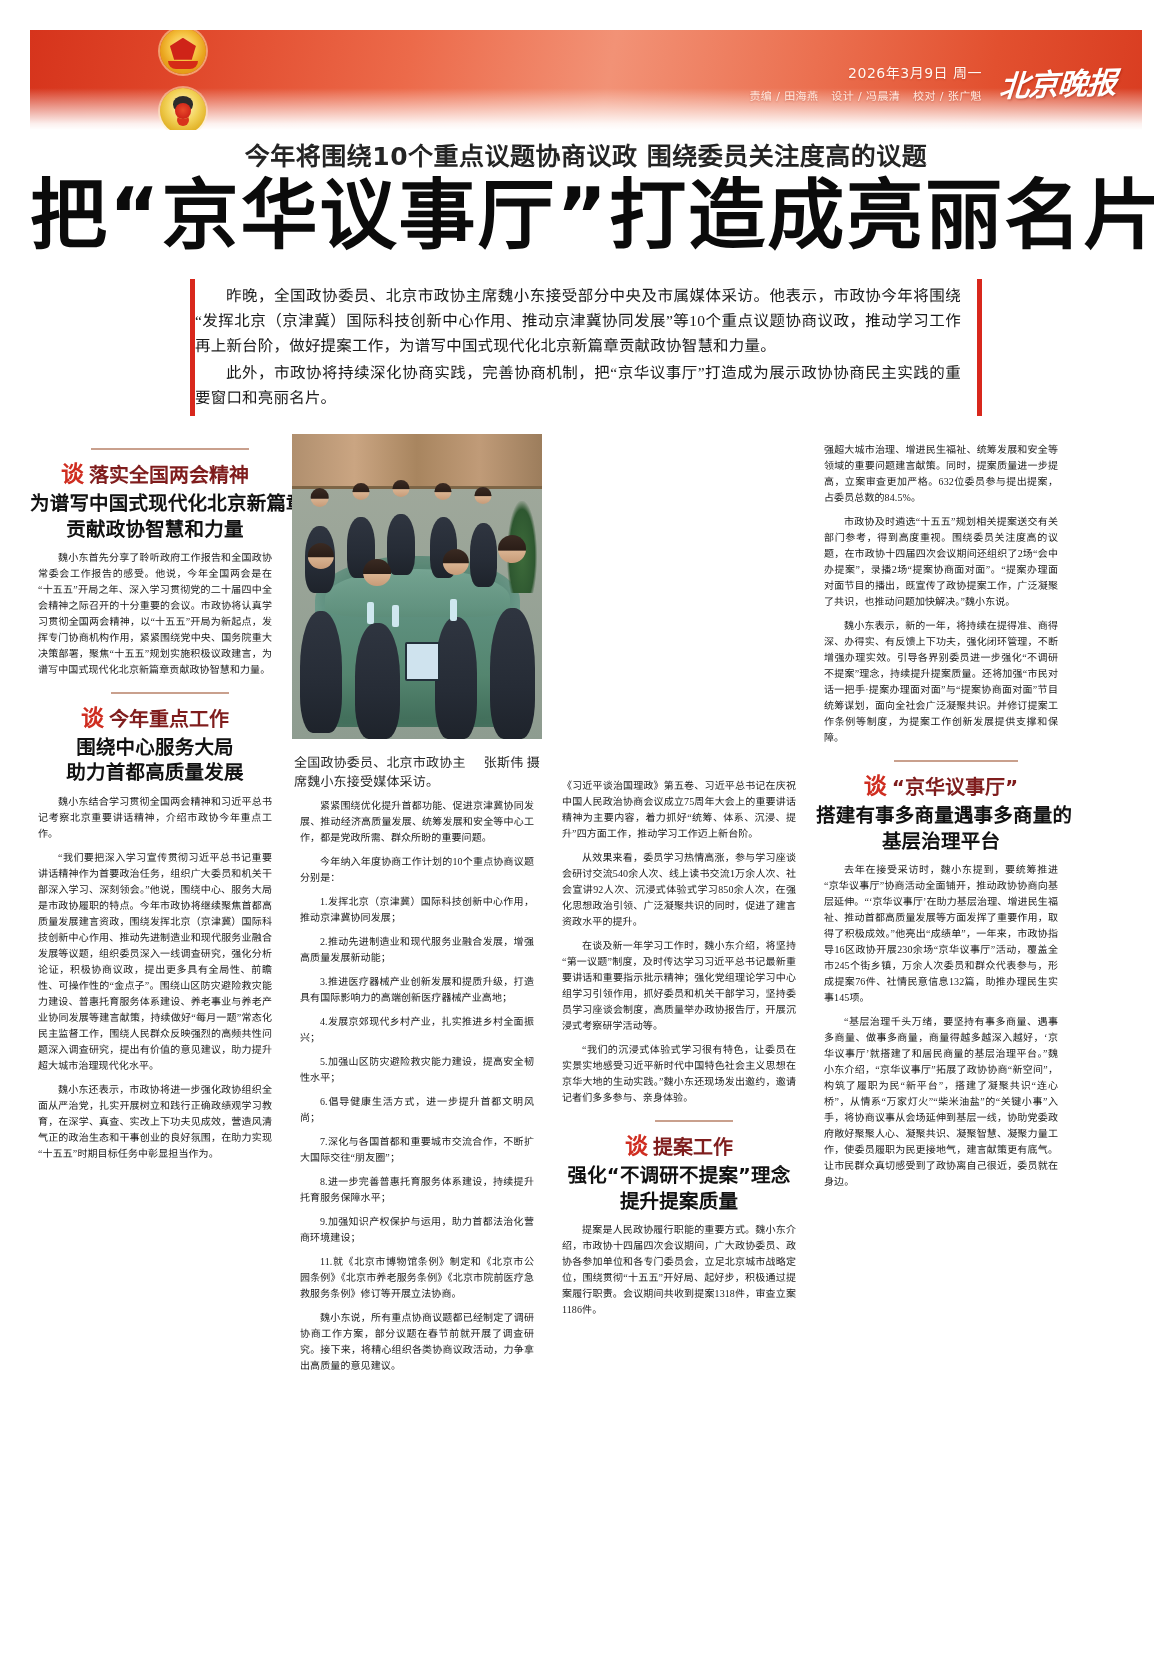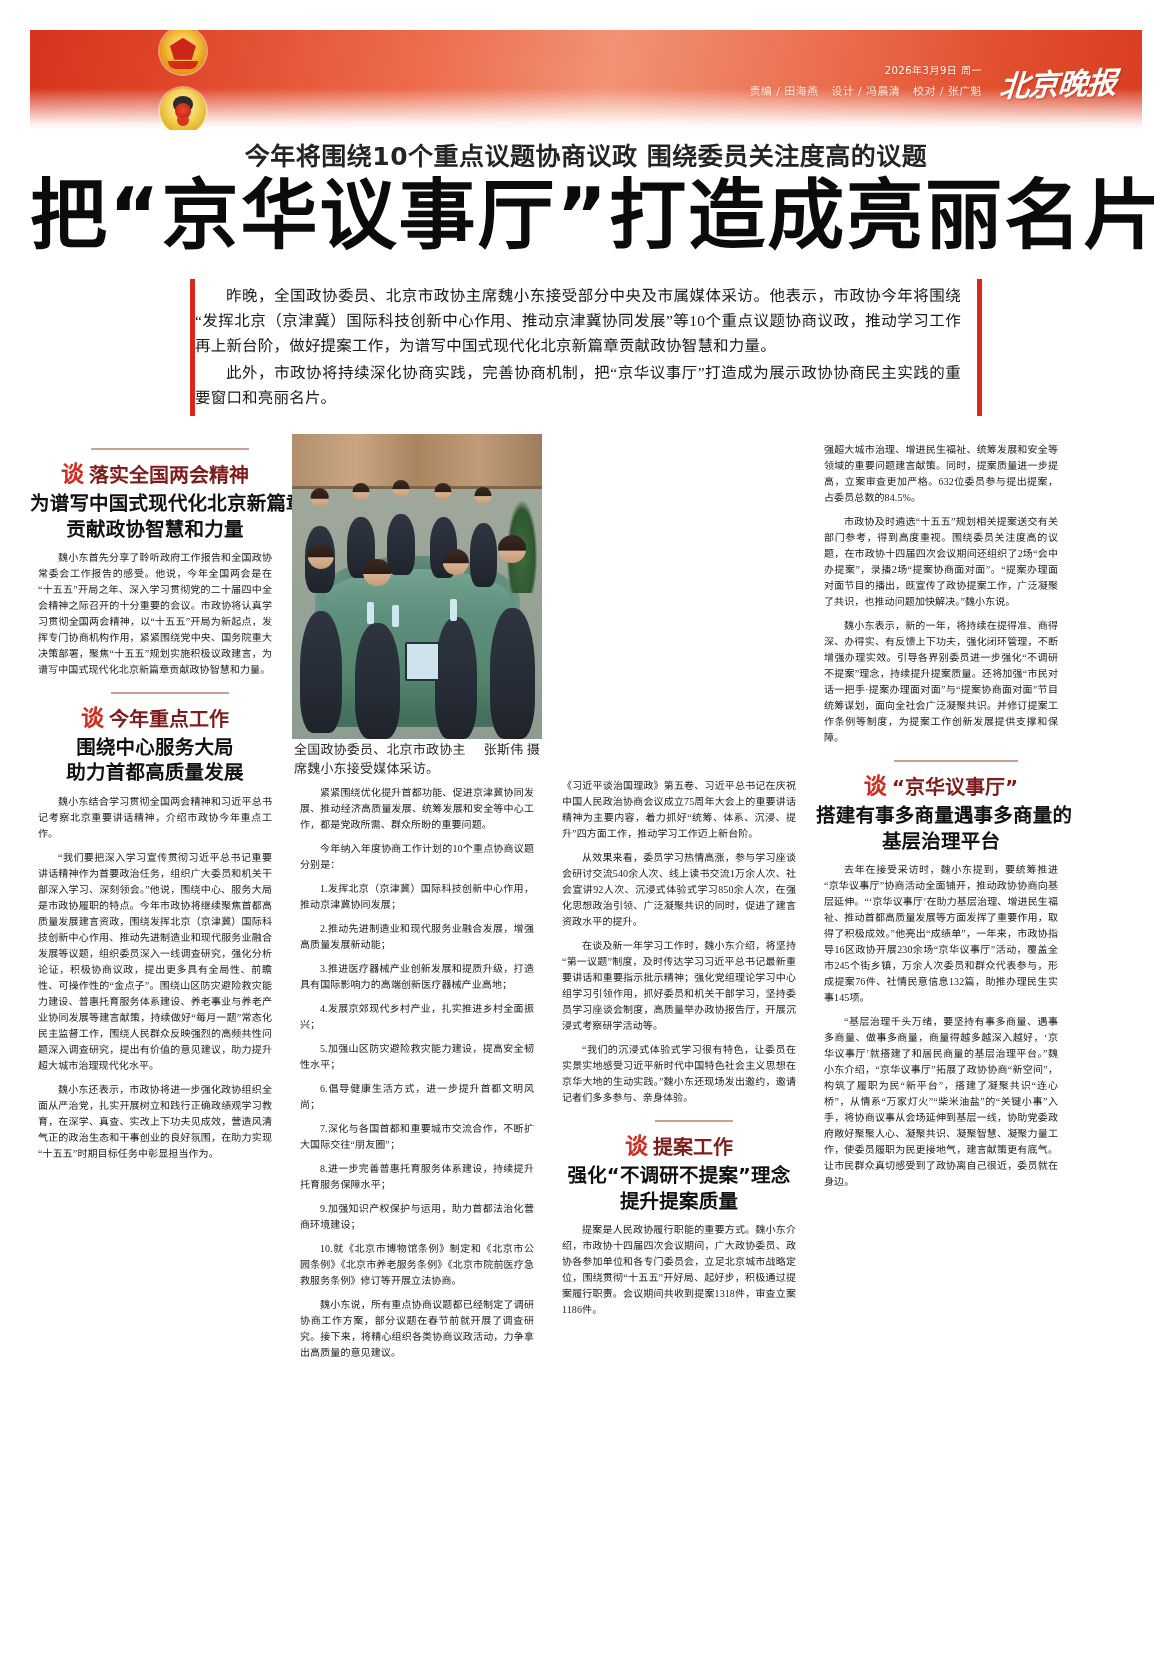--- a/index.html
+++ b/index.html
@@ -64,21 +64,21 @@
   .mh-title{
     font-family:"DejaVu Sans","Liberation Sans",sans-serif;
     font-size:33px; font-weight:700; color:#fff; letter-spacing:1px;
     text-shadow:0 1px 3px rgba(150,30,0,.35);
     margin-left:6px;
   }
   .mh-right{ margin-left:auto; display:flex; align-items:flex-start; gap:18px; padding-right:26px; z-index:2; }
   .mh-meta{ text-align:right; padding-top:6px; }
   .mh-date{
     font-family:"DejaVu Sans","Liberation Sans",sans-serif;
-    font-size:10px; color:#fff7f2; letter-spacing:.5px; margin-bottom:5px;
+    font-size:14px; color:#fff7f2; letter-spacing:.5px; margin-bottom:5px;
     text-shadow:0 1px 2px rgba(150,30,0,.3);
   }
   .mh-credits{
     font-family:"DejaVu Sans","Liberation Sans",sans-serif;
     font-size:11px; color:#ffe9e0; letter-spacing:.4px;
     text-shadow:0 1px 2px rgba(150,30,0,.3);
   }
   .mh-credits span{ margin-left:9px; }
   .mh-credits span:first-child{ margin-left:0; }
   .nameplate{
@@ -198,21 +198,21 @@
     background:radial-gradient(ellipse at 50% 60%,#3d6b3a 0%,#2e5730 60%,rgba(46,87,48,0) 72%);
   }
   .photo .screen{
     position:absolute; background:#cfe3ee; border:2px solid #23303a; border-radius:2px;
   }
   .photo .bottle{
     position:absolute; width:7px; height:22px; background:#cfe7ef; border-radius:2px;
   }
   .photo-caption{
     display:flex; justify-content:space-between; align-items:baseline;
-    font-size:13px; color:#2a2a2a; margin-top:0; padding:0 2px;
+    font-size:13px; color:#2a2a2a; margin-top:13px; padding:0 2px;
     letter-spacing:.2px;
   }
   .photo-caption .credit{ white-space:nowrap; padding-left:14px; }
 </style>
 </head>
 <body>
 
 <div class="masthead">
   <div class="mh-left">
     <div class="page-num">04</div>
@@ -322,21 +322,21 @@
     <p>今年纳入年度协商工作计划的10个重点协商议题分别是：</p>
     <p class="item">1.发挥北京（京津冀）国际科技创新中心作用，推动京津冀协同发展；</p>
     <p class="item">2.推动先进制造业和现代服务业融合发展，增强高质量发展新动能；</p>
     <p class="item">3.推进医疗器械产业创新发展和提质升级，打造具有国际影响力的高端创新医疗器械产业高地；</p>
     <p class="item">4.发展京郊现代乡村产业，扎实推进乡村全面振兴；</p>
     <p class="item">5.加强山区防灾避险救灾能力建设，提高安全韧性水平；</p>
     <p class="item">6.倡导健康生活方式，进一步提升首都文明风尚；</p>
     <p class="item">7.深化与各国首都和重要城市交流合作，不断扩大国际交往“朋友圈”；</p>
     <p class="item">8.进一步完善普惠托育服务体系建设，持续提升托育服务保障水平；</p>
     <p class="item">9.加强知识产权保护与运用，助力首都法治化营商环境建设；</p>
-    <p class="item">10.就《北京市博物馆条例》制定和《北京市公园条例》《北京市养老服务条例》《北京市院前医疗急救服务条例》修订等开展立法协商。</p>
+    <p class="item">11.就《北京市博物馆条例》制定和《北京市公园条例》《北京市养老服务条例》《北京市院前医疗急救服务条例》修订等开展立法协商。</p>
     <p>魏小东说，所有重点协商议题都已经制定了调研协商工作方案，部分议题在春节前就开展了调查研究。接下来，将精心组织各类协商议政活动，力争拿出高质量的意见建议。</p>
 
   </div>
 
   <div class="col">
     <div style="height:336px;"></div>
     <p class="noind">《习近平谈治国理政》第五卷、习近平总书记在庆祝中国人民政治协商会议成立75周年大会上的重要讲话精神为主要内容，着力抓好“统筹、体系、沉浸、提升”四方面工作，推动学习工作迈上新台阶。</p>
     <p>从效果来看，委员学习热情高涨，参与学习座谈会研讨交流540余人次、线上读书交流1万余人次、社会宣讲92人次、沉浸式体验式学习850余人次，在强化思想政治引领、广泛凝聚共识的同时，促进了建言资政水平的提升。</p>
     <p>在谈及新一年学习工作时，魏小东介绍，将坚持“第一议题”制度，及时传达学习习近平总书记最新重要讲话和重要指示批示精神；强化党组理论学习中心组学习引领作用，抓好委员和机关干部学习，坚持委员学习座谈会制度，高质量举办政协报告厅，开展沉浸式考察研学活动等。</p>
     <p>“我们的沉浸式体验式学习很有特色，让委员在实景实地感受习近平新时代中国特色社会主义思想在京华大地的生动实践。”魏小东还现场发出邀约，邀请记者们多多参与、亲身体验。</p>

